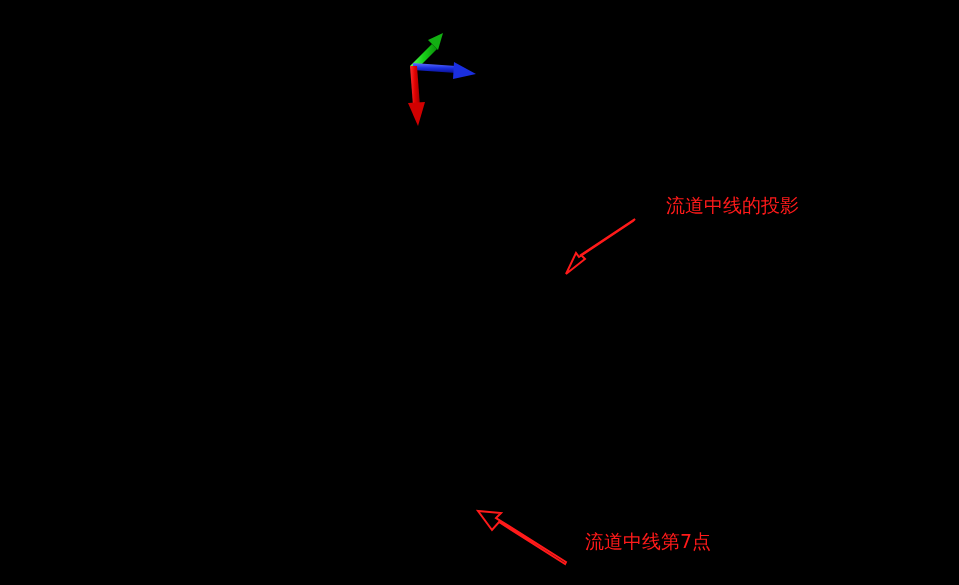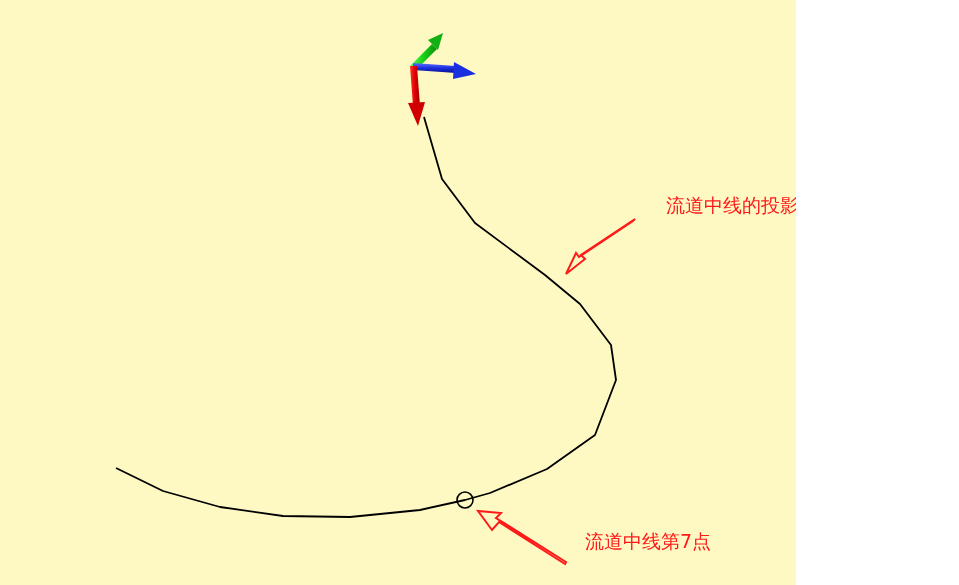--- a/index.html
+++ b/index.html
@@ -1,19 +1,19 @@
 <!DOCTYPE html>
 <html><head>
   <meta charset="utf-8">
   <style>
     html, body { margin: 0; padding: 0; background: #ffffff; }
     #canvas {
       position: relative;
-      width: 796px; height: 585px;
-      background: #fef9c3;
+      width: 959px; height: 585px;
+      background: #000000;
       overflow: hidden;
       font-family: "DejaVu Sans", sans-serif;
     }
     svg#scene { position: absolute; left: 0; top: 0; }
     .label {
       position: absolute;
       color: #ff1a1a;
       font-size: 19px;
       line-height: 22px;
       white-space: nowrap;

